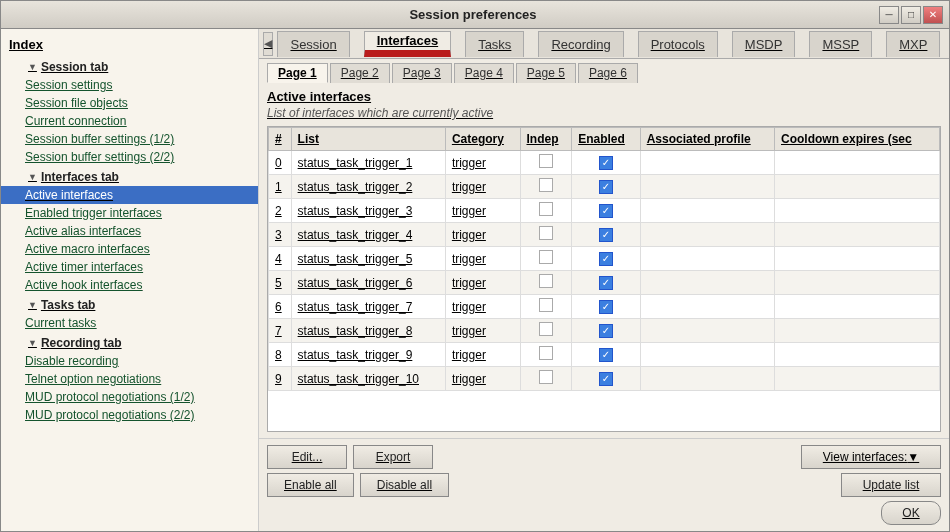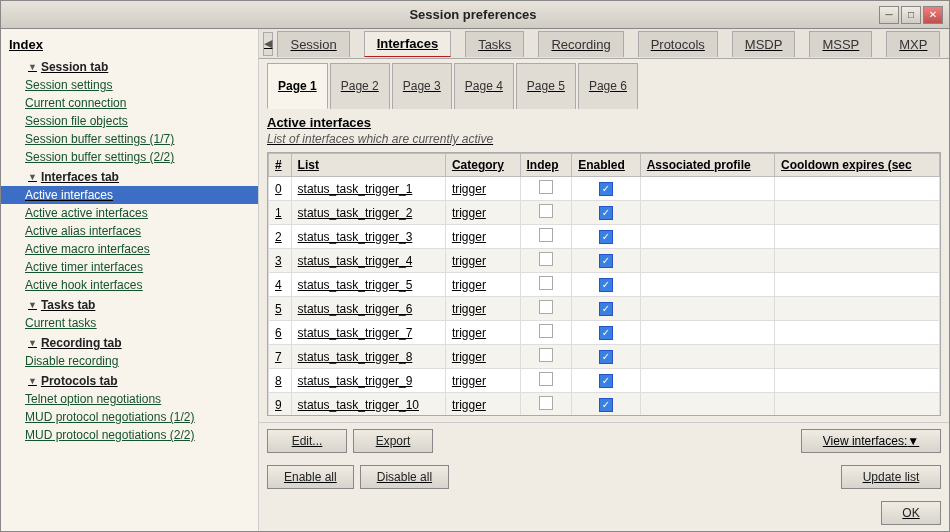--- a/index.html
+++ b/index.html
@@ -148,33 +148,33 @@
       border-bottom: none;
       background: #d8d4cc;
       margin-right: 14px;
       height: 26px;
       display: flex;
       align-items: center;
       color: #333;
     }
     .tab.active {
       background: #f0ece4;
-      border-bottom: 1px solid #b91c1c;
+      border-bottom: 7px solid #b91c1c;
       color: #000;
       font-weight: bold;
     }
     
     .page-tabs {
       display: flex;
       padding: 4px 8px 0 8px;
       gap: 2px;
       background: #f0ece4;
     }
     .page-tab {
-      padding: 15px 10px;
+      padding: 2px 10px;
       cursor: pointer;
       border: 1px solid #aaa;
       border-bottom: none;
       background: #e0dcd4;
       font-size: 12px;
       color: #333;
     }
     .page-tab.active {
       background: #f8f4ec;
       border-bottom: 1px solid #f8f4ec;
@@ -247,21 +247,21 @@
       justify-content: center;
       color: white;
       font-size: 10px;
     }
     
     .bottom-bar {
       border-top: 1px solid #ccc;
       padding: 6px 8px;
       display: flex;
       flex-direction: column;
-      gap: 12px;
+      gap: 4px;
       background: #f0ece4;
     }
     .button-row {
       display: flex;
       gap: 6px;
       align-items: center;
     }
     .btn {
       padding: 4px 16px;
       border: 1px solid #888;
@@ -308,48 +308,45 @@
 
   <div class="content">
 
     <div class="sidebar">
       <div class="sidebar-title">Index</div>
 
       <div class="sidebar-section">
         <span>Session tab</span>
       </div>
       <div class="sidebar-item link-style">Session settings</div>
+      <div class="sidebar-item link-style">Session file objects</div>
       <div class="sidebar-item link-style">Current connection</div>
-      <div class="sidebar-item link-style">Session file objects</div>
-      <div class="sidebar-item link-style">Session buffer settings (1/7)</div>
+      <div class="sidebar-item link-style">Session buffer settings (1/2)</div>
       <div class="sidebar-item link-style">Session buffer settings (2/2)</div>
 
       <div class="sidebar-section">
         <span>Interfaces tab</span>
       </div>
       <div class="sidebar-item link-style active">Active interfaces</div>
-      <div class="sidebar-item link-style">Active active interfaces</div>
+      <div class="sidebar-item link-style">Enabled trigger interfaces</div>
       <div class="sidebar-item link-style">Active alias interfaces</div>
       <div class="sidebar-item link-style">Active macro interfaces</div>
       <div class="sidebar-item link-style">Active timer interfaces</div>
       <div class="sidebar-item link-style">Active hook interfaces</div>
 
       <div class="sidebar-section">
         <span>Tasks tab</span>
       </div>
       <div class="sidebar-item link-style">Current tasks</div>
 
       <div class="sidebar-section">
         <span>Recording tab</span>
       </div>
       <div class="sidebar-item link-style">Disable recording</div>
 
-      <div class="sidebar-section">
-        <span>Protocols tab</span>
-      </div>
       <div class="sidebar-item link-style">Telnet option negotiations</div>
       <div class="sidebar-item link-style">MUD protocol negotiations (1/2)</div>
       <div class="sidebar-item link-style">MUD protocol negotiations (2/2)</div>
     </div>
 
     <div class="main">
 
       <div class="top-tabs">
         <div class="nav-arrow">◀</div>
         <div class="tab">Session</div>
@@ -494,18 +491,18 @@
               <span>▼</span>
             </div>
           </div>
         </div>
         <div class="button-row">
           <button class="btn">Enable all</button>
           <button class="btn">Disable all</button>
           <button class="btn ok-btn" style="margin-left:auto;min-width:100px;">Update list</button>
         </div>
         <div class="button-row" style="justify-content: flex-end;">
-          <button class="btn" style="min-width:60px;">OK</button>
+          <button class="btn" style="min-width:60px;border-radius:10px;">OK</button>
         </div>
       </div>
     </div>
   </div>
 </div>
 
 </body></html>

